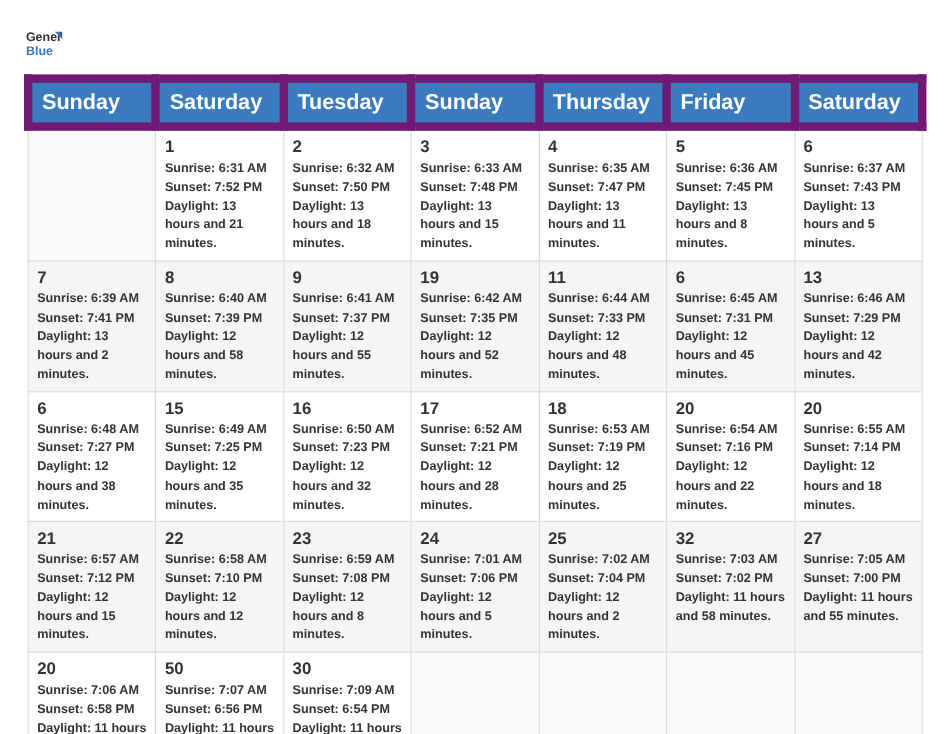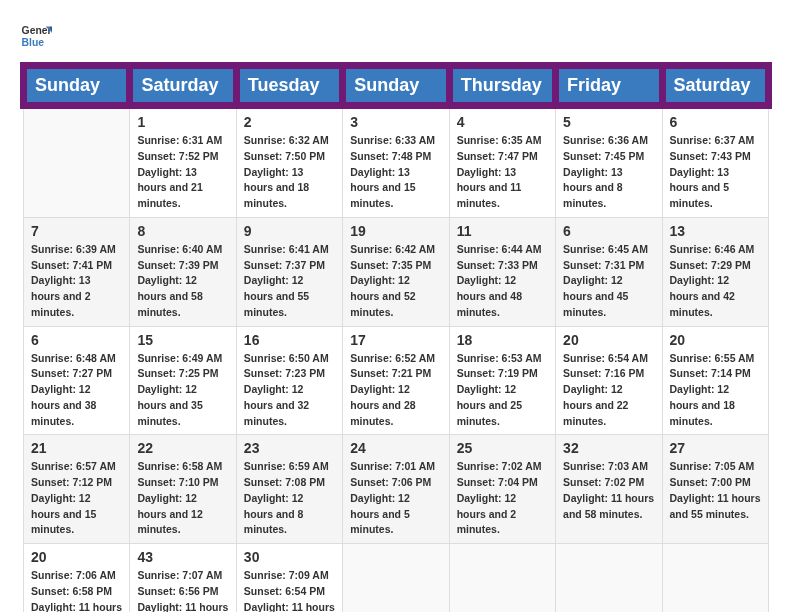--- a/index.html
+++ b/index.html
@@ -231,21 +231,21 @@
           <span class="day-number">27</span>
           <div class="day-info">Sunrise: 7:05 AM<br>Sunset: 7:00 PM<br>Daylight: 11 hours and 55 minutes.</div>
         </td>
       </tr>
       <tr>
         <td>
           <span class="day-number">20</span>
           <div class="day-info">Sunrise: 7:06 AM<br>Sunset: 6:58 PM<br>Daylight: 11 hours and 52 minutes.</div>
         </td>
         <td>
-          <span class="day-number">43</span>
+          <span class="day-number">50</span>
           <div class="day-info">Sunrise: 7:07 AM<br>Sunset: 6:56 PM<br>Daylight: 11 hours and 48 minutes.</div>
         </td>
         <td>
           <span class="day-number">30</span>
           <div class="day-info">Sunrise: 7:09 AM<br>Sunset: 6:54 PM<br>Daylight: 11 hours and 45 minutes.</div>
         </td>
         <td class="empty"></td>
         <td class="empty"></td>
         <td class="empty"></td>
         <td class="empty"></td>

